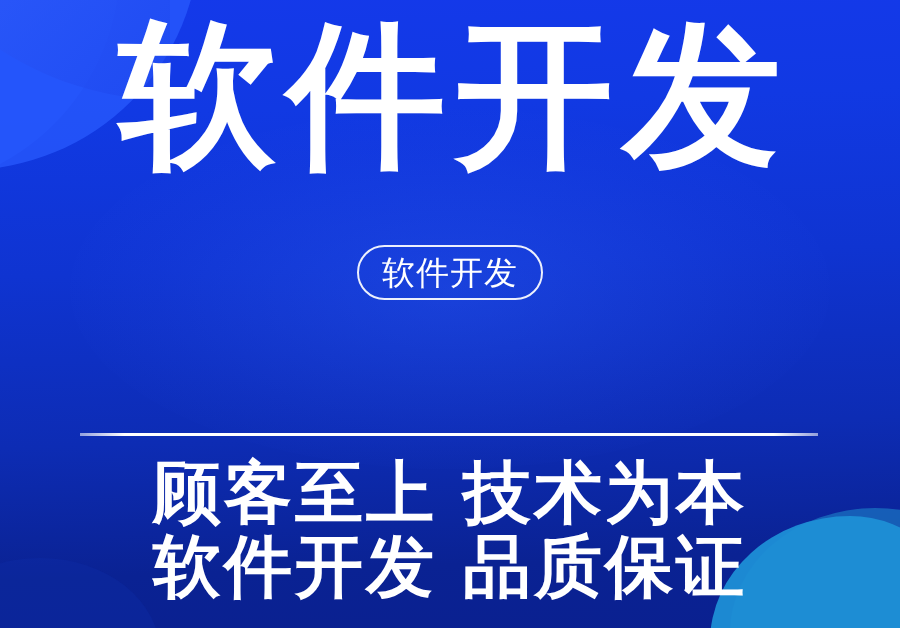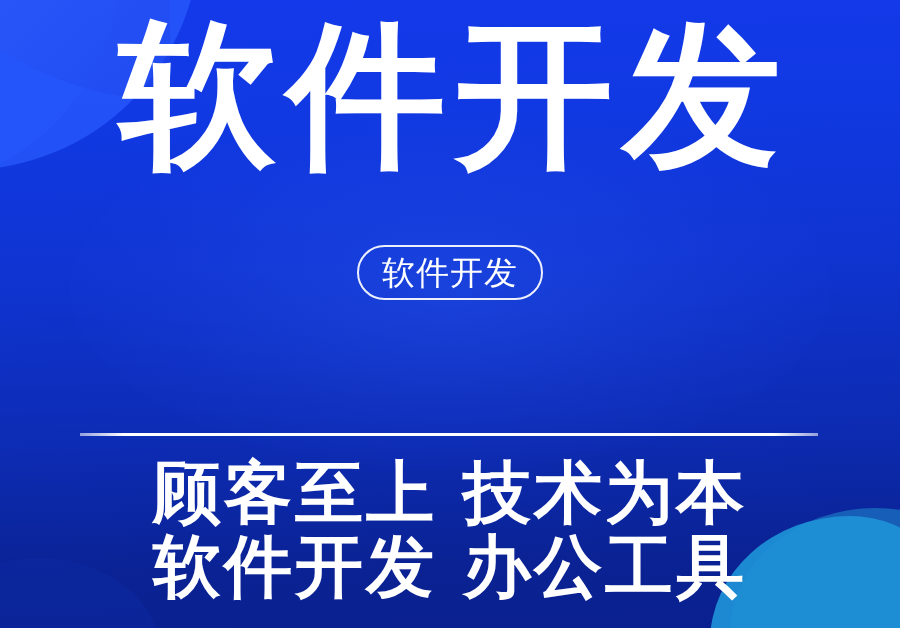--- a/index.html
+++ b/index.html
@@ -198,18 +198,18 @@
 
     </div>
 
     <div id="divider"></div>
 
     <div id="slogans">
       <div class="slogan-line">
         <span>顾客至上</span><span class="seg-gap"></span><span>技术为本</span>
       </div>
       <div class="slogan-line">
-        <span>软件开发</span><span class="seg-gap"></span><span>办公工具</span>
+        <span>软件开发</span><span class="seg-gap"></span><span>品质保证</span>
       </div>
     </div>
 
   </div>
 </div>
 
 </body></html>

